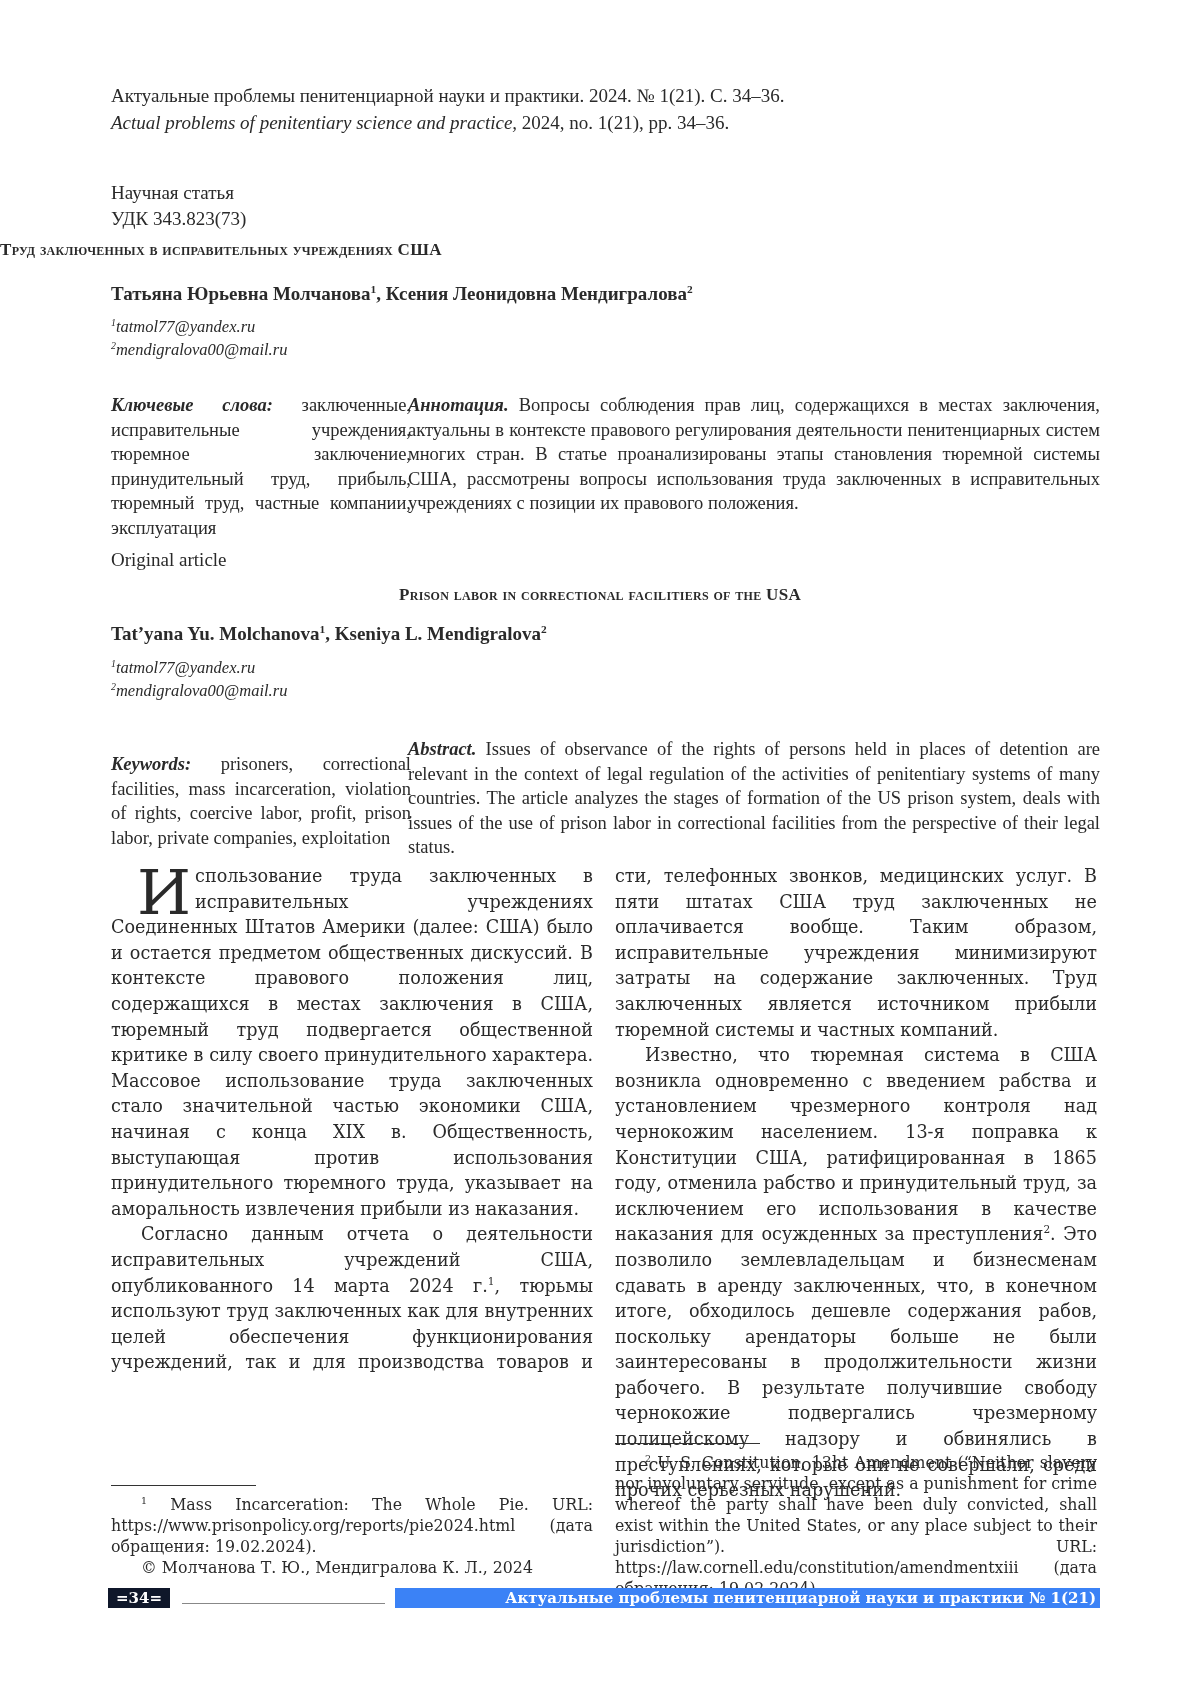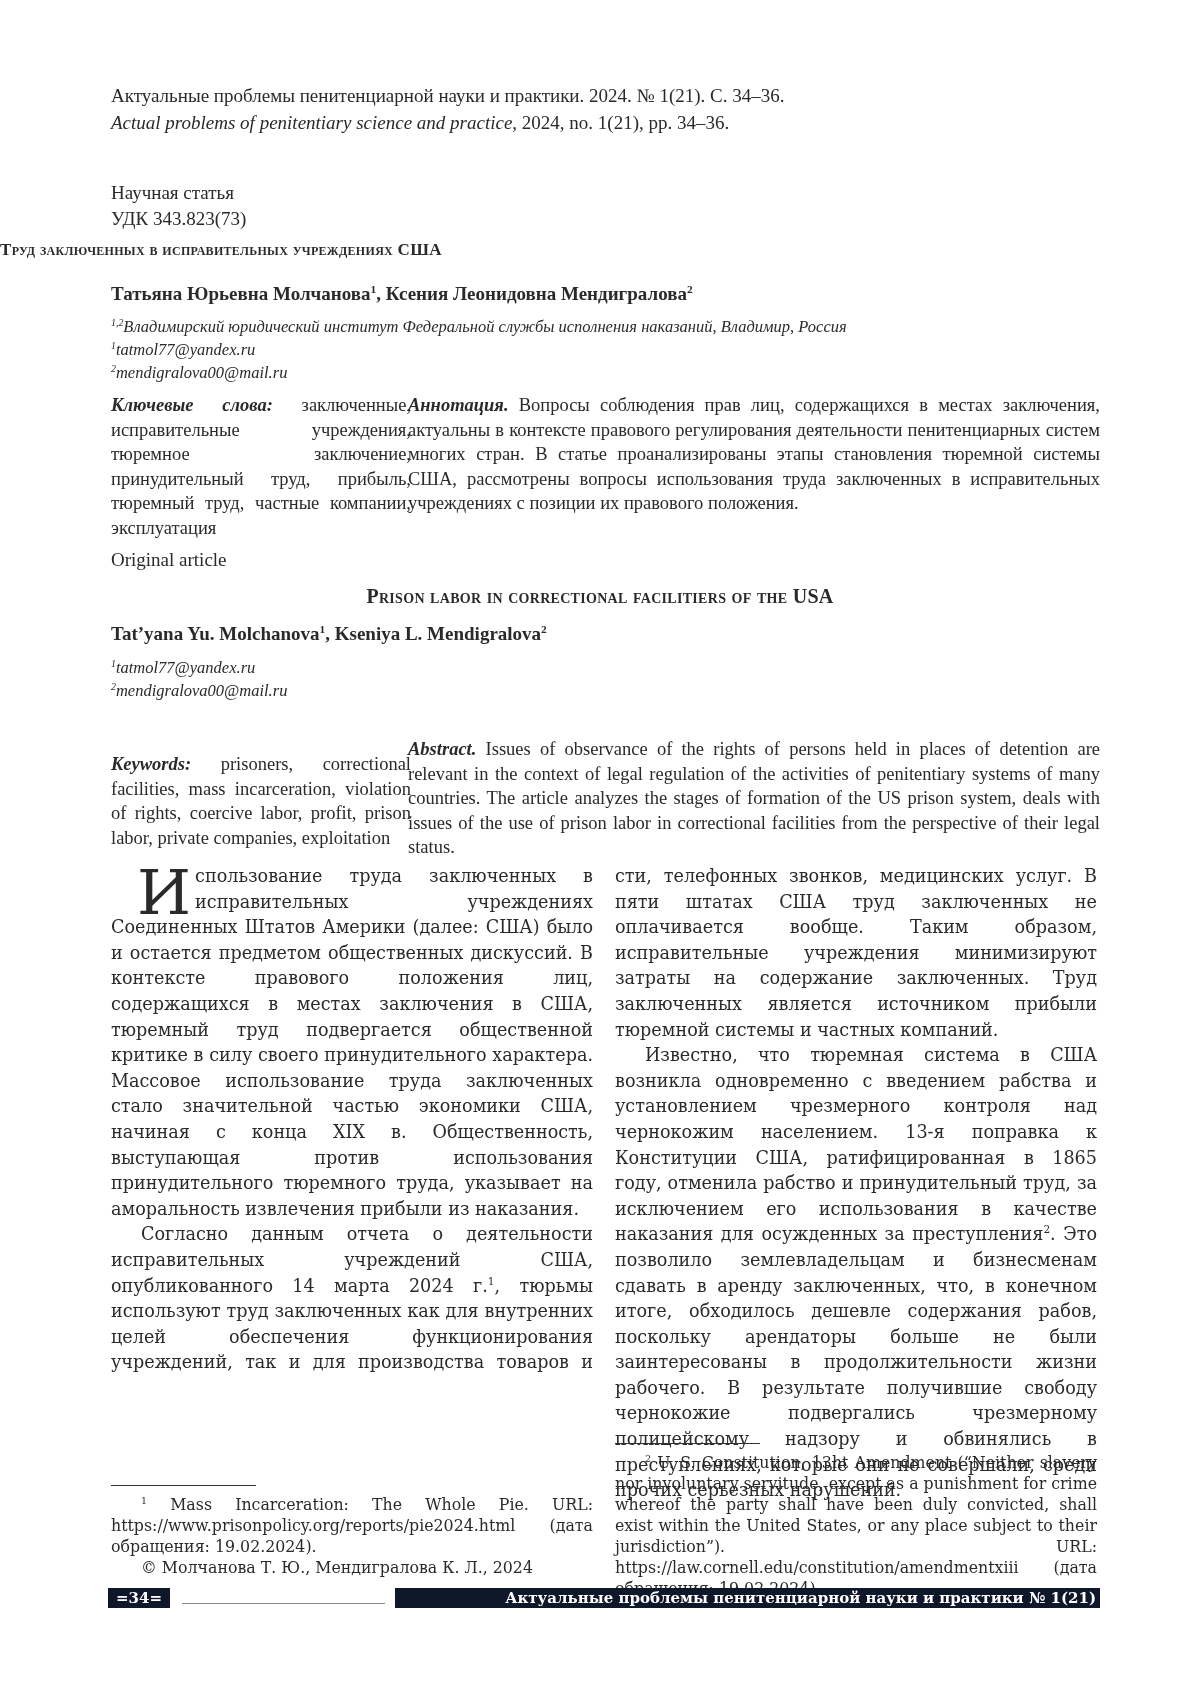--- a/index.html
+++ b/index.html
@@ -11,53 +11,52 @@
   .hdr .it { font-style:italic;text-align:center; }
   .meta { left:111px; top:180px; font-size:19px; line-height:26px; }
   .title-ru { left:0; width:1200px; top:240px; font-size:17px; font-weight:bold; font-variant:small-caps; letter-spacing:0.3px; }
   .authors { left:111px; top:283px; font-size:19px; font-weight:bold; }
   .affil { left:111px; top:315px; font-size:16.5px; line-height:23px; font-style:italic; }
   sup { font-size:60%; vertical-align:super; line-height:0; }
   .kw { left:111px; width:300px; font-size:18.5px; line-height:24.5px; text-align:justify; }
   .ab { left:408px; width:692px; font-size:18.5px; line-height:24.5px; text-align:justify; }
   .bi { font-weight:bold; font-style:italic; }
   .orig { left:111px; top:549px; font-size:19px; }
-  .title-en { left:0; width:1200px; top:585px; text-align:center; font-size:20px; font-weight:bold; font-variant:small-caps; letter-spacing:0.3px; }
+  .title-en { left:0; width:1200px; top:585px; text-align:center; font-size:17px; font-weight:bold; font-variant:small-caps; letter-spacing:0.3px; }
   .authors-en { left:111px; top:623px; font-size:19px; font-weight:bold; }
   .affil-en { left:111px; top:656px; font-size:16.5px; line-height:23px; font-style:italic; }
   .col { width:482px; font-size:17.6px; line-height:25.6px; text-align:justify; hyphens:manual; }
   .col p { margin:0; text-indent:30px; }
   .col p.first { text-indent:0; }
   .dropcap { float:left; font-size:62px; line-height:50px; margin:4px 4px -4px 26px; font-family:"DejaVu Serif", serif; }
   .fn-rule { height:1px; background:#333; width:145px; }
   .fn { font-size:15.8px; line-height:21px; text-align:justify; }
   .fn p { margin:0; text-indent:30px; }
   .pagenum { left:108px; top:1588px; width:62px; height:20px; background:#0f172a; color:#fff; font-size:15px; line-height:20px; text-align:center; font-weight:bold; }
   .footline { left:182px; top:1603px; width:203px; height:1px; background:#888; }
-  .footbar { left:395px; top:1588px; width:705px; height:20px; background:#0f172a; color:#fff; font-size:15px; line-height:20px; text-align:right; padding-right:4px; box-sizing:border-box; font-weight:bold; }
+  .footbar { left:395px; top:1588px; width:705px; height:20px; background:#3b82f6; color:#fff; font-size:15px; line-height:20px; text-align:right; padding-right:4px; box-sizing:border-box; font-weight:bold; }
 </style>
 </head>
 <body>
 
 <div class="abs hdr lib">
   <div>Актуальные проблемы пенитенциарной науки и практики. 2024. № 1(21). С. 34–36.</div>
   <div><span class="it">Actual problems of penitentiary science and practice,</span><span> 2024, no. 1(21), pp. 34–36.</span></div>
 </div>
 
 <div class="abs meta lib">
   <div>Научная статья</div>
   <div>УДК 343.823(73)</div>
 </div>
 
 <div class="abs title-ru lib">Труд заключенных в исправительных учреждениях США</div>
 <div class="abs authors lib">
   <span>Татьяна Юрьевна Молчанова</span><sup>1</sup>, <span>Ксения Леонидовна Мендигралова</span><sup>2</sup>
 </div>
 <div class="abs affil lib">
-  <div><sup>1,2</sup><span>Владимирский юридический институт Федеральной службы исполнения наказаний, Владимир, Россия</span></div>
   <div><sup>1</sup><span>tatmol77@yandex.ru</span></div>
   <div><sup>2</sup><span>mendigralova00@mail.ru</span></div>
 </div>
 
 <div class="abs kw lib" style="top:393px;"><span class="bi">Ключевые слова:</span><span> заключенные, исправительные учреждения, тюремное заключение, принудительный труд, прибыль, тюремный труд, частные компании, эксплуатация</span></div>
 <div class="abs ab lib" style="top:393px;"><span class="bi">Аннотация.</span><span> Вопросы соблюдения прав лиц, содержащихся в местах заключения, актуальны в контексте правового регулирования деятельности пенитенциарных систем многих стран. В статье проанализированы этапы становления тюремной системы США, рассмотрены вопросы использования труда заключенных в исправительных учреждениях с позиции их правового положения.</span></div>
 
 <div class="abs orig lib">Original article</div>
 <div class="abs title-en lib">Prison labor in correctional facilitiers of the USA</div>
 <div class="abs authors-en lib">

